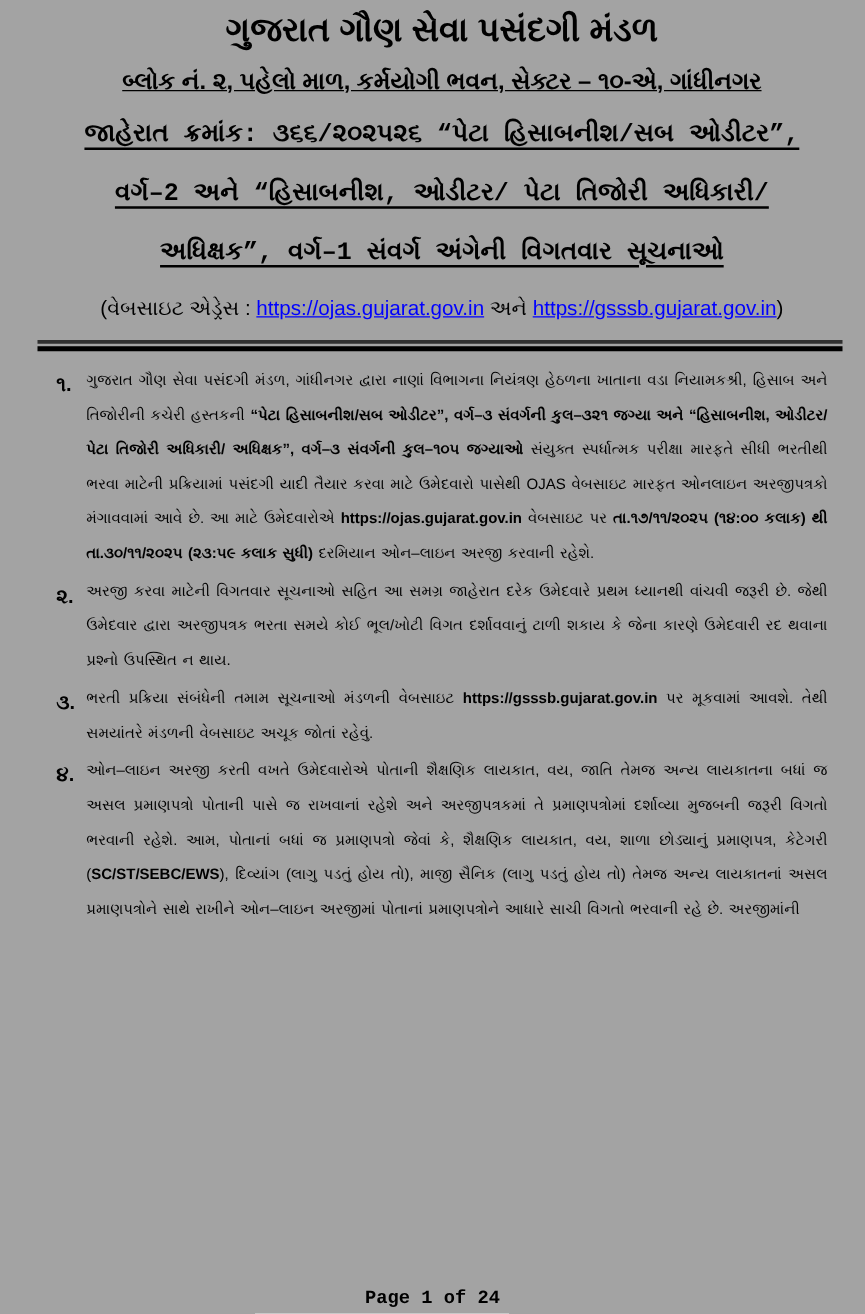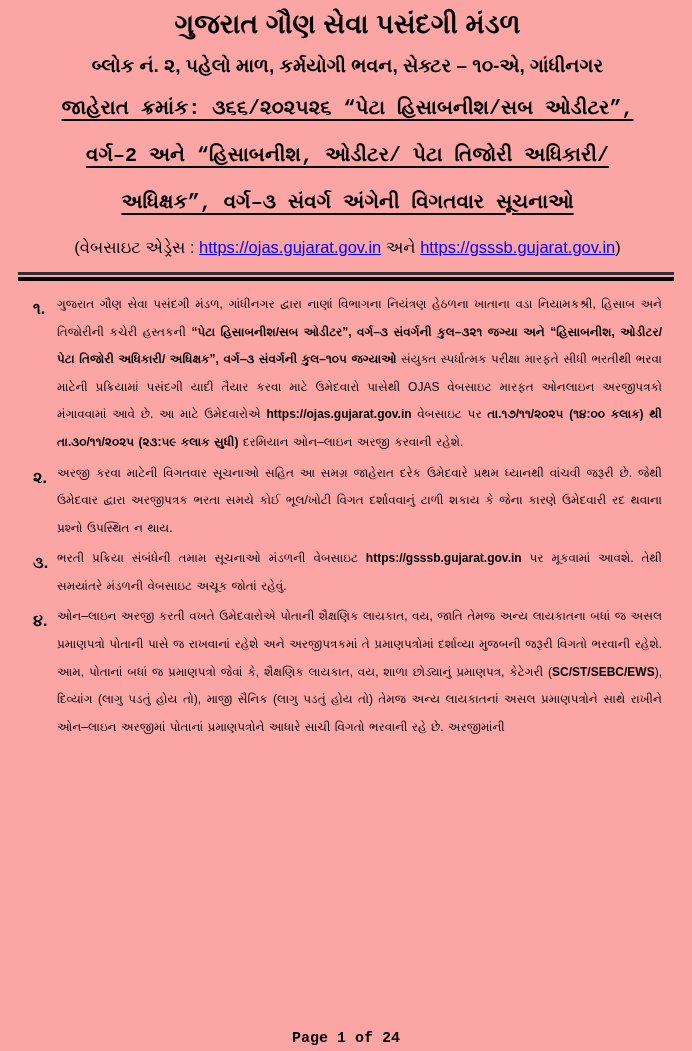--- a/index.html
+++ b/index.html
@@ -1,36 +1,37 @@
 <!DOCTYPE html>
 <html lang="gu"><head>
 <meta charset="utf-8">
 <style>
   html,body{margin:0;padding:0;background:#ffffff;}
   .page{
     position:relative;
     width:692px;height:1051px;
     box-sizing:border-box;
-    padding:6px 30px 0 33px;
-    background:#fca5a5;
+    padding:6px 30px 0 45px;
+    background:#a3a3a3;
     color:#000000;
     font-family:"Liberation Sans","DejaVu Sans",sans-serif;
     overflow:hidden;
   }
   .title{
     text-align:center;
     font-size:27px;line-height:1.25;
     font-weight:bold;
     margin:2px 0 12px 0;
   }
   .address{
     text-align:center;
     font-size:19px;line-height:1.25;
     font-weight:bold;
     margin:0 0 18px 0;
+    text-decoration:underline;
   }
   .ad-line{
     text-align:center;
     font-size:20px;line-height:1.3;
     font-weight:bold;
     margin:0 0 21px 0;
     font-family:Liberation Mono, monospace;
   }
   .ad-line .u{
     text-decoration:underline;
@@ -93,21 +94,21 @@
 
   <div class="address">બ્લોક નં. ૨, પહેલો માળ, કર્મયોગી ભવન, સેક્ટર – ૧૦-એ, ગાંધીનગર</div>
 
   <div class="ad-line">
     <span class="u">જાહેરાત ક્રમાંક: ૩૬૬/૨૦૨૫૨૬ “પેટા હિસાબનીશ/સબ ઓડીટર”,</span>
   </div>
   <div class="ad-line">
     <span class="u">વર્ગ–2 અને “હિસાબનીશ, ઓડીટર/ પેટા તિજોરી અધિકારી/</span>
   </div>
   <div class="ad-line">
-    <span class="u">અધિક્ષક”, વર્ગ–૩ સંવર્ગ અંગેની વિગતવાર સૂચનાઓ</span>
+    <span class="u">અધિક્ષક”, વર્ગ–1 સંવર્ગ અંગેની વિગતવાર સૂચનાઓ</span>
   </div>
 
   <div class="website">
     <span>(વેબસાઇટ એડ્રેસ : </span><a id="link1" style="color: rgb(0, 0, 255);">https://ojas.gujarat.gov.in</a><span> અને </span><a id="link2" style="color: rgb(0, 0, 255);">https://gsssb.gujarat.gov.in</a><span>)</span>
   </div>
 
   <div class="rule"></div>
 
   <div class="list">
       <div class="item">

